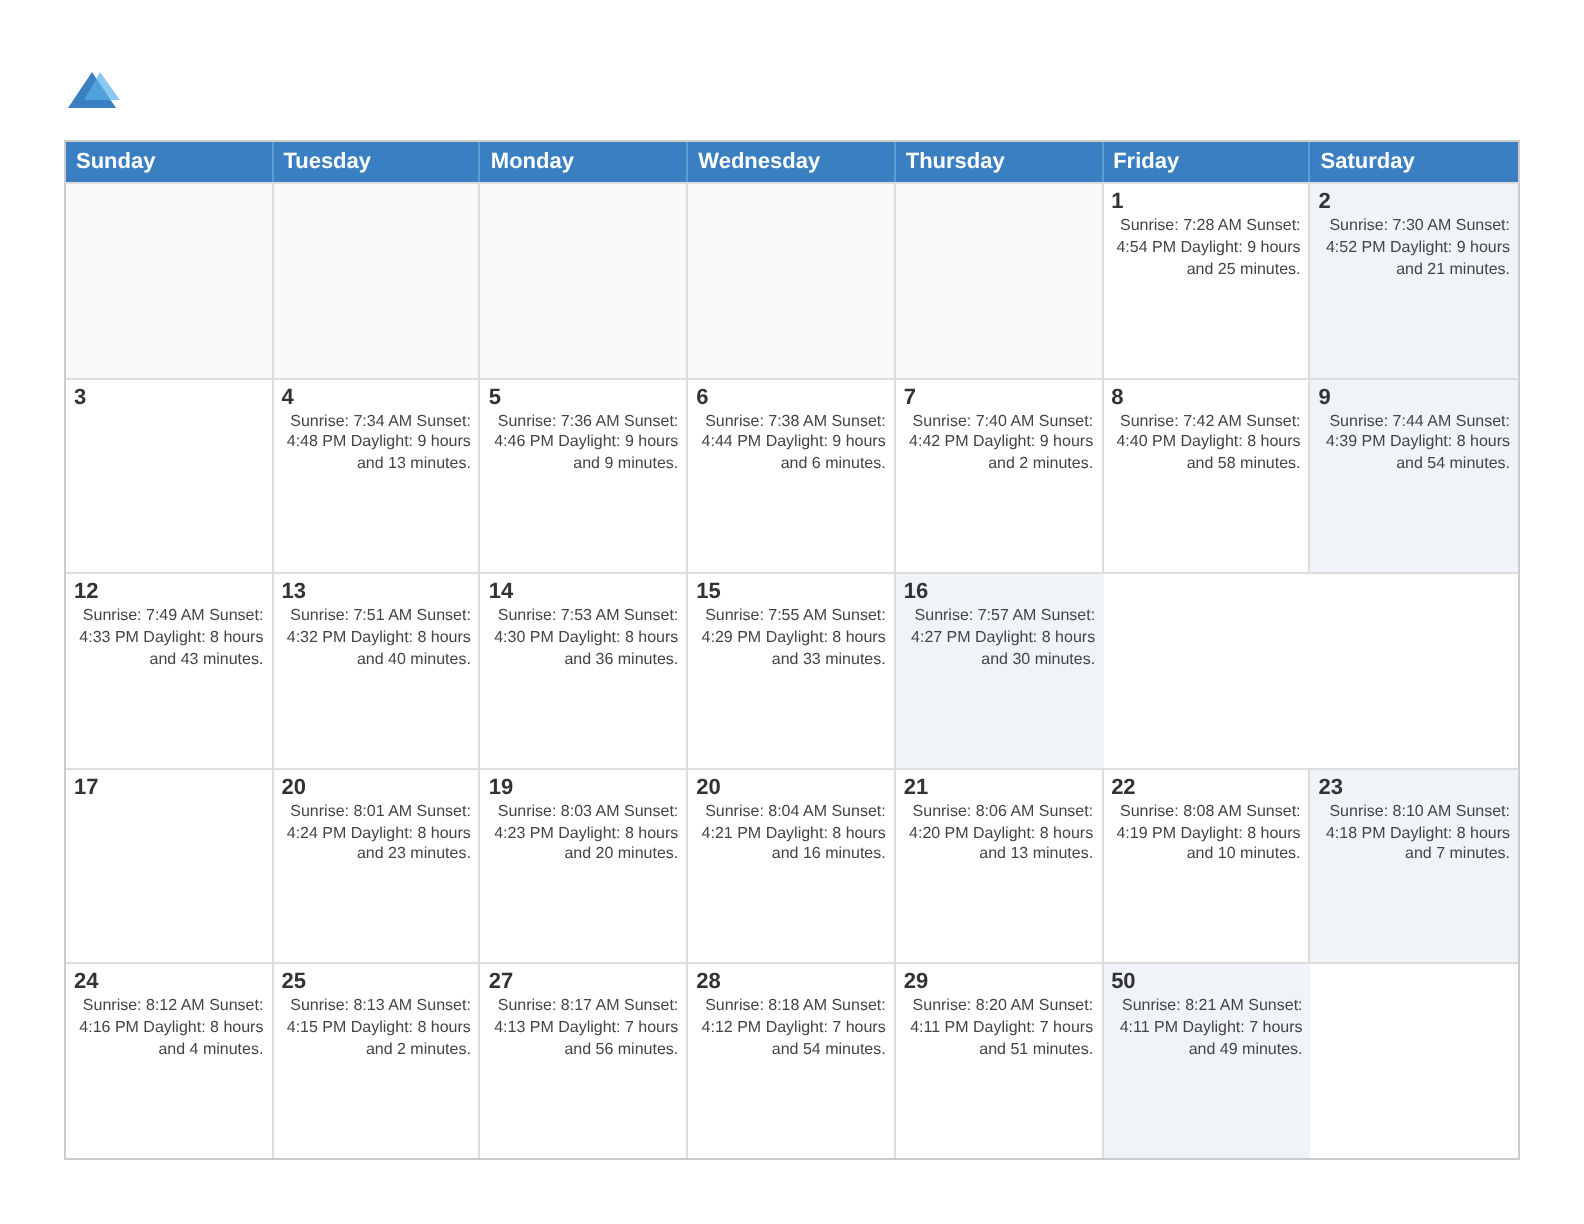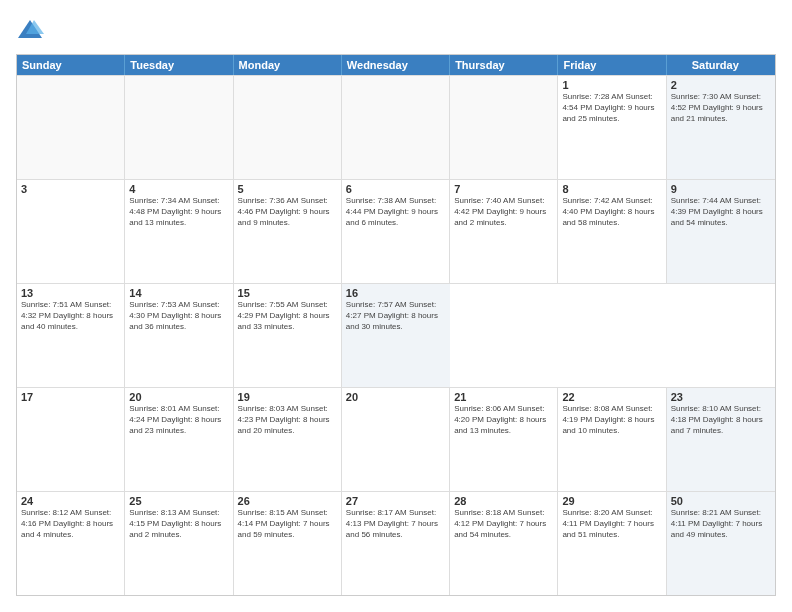--- a/index.html
+++ b/index.html
@@ -6,21 +6,21 @@
     body {
       font-family: Arial, sans-serif;
       background: #fff;
       width: 792px;
       height: 612px;
       overflow: hidden;
     }
     .page {
       width: 792px;
       height: 612px;
-      padding: 16px;
+      padding: 32px;
       display: flex;
       flex-direction: column;
     }
     .header {
       display: flex;
       justify-content: space-between;
       align-items: flex-start;
       margin-bottom: 10px;
     }
     .logo {
@@ -70,21 +70,21 @@
       grid-template-columns: repeat(7, 1fr);
       background: #3a7fc1;
     }
     .cal-header-cell {
       color: #fff;
       font-size: 11px;
       font-weight: bold;
       padding: 4px 5px;
       border-right: 1px solid #5a9fd4;
     }
-    .cal-header-cell:last-child { border-right: none; margin-left: 20px; }
+    .cal-header-cell:last-child { border-right: none; }
     .cal-body {
       flex: 1;
       display: flex;
       flex-direction: column;
     }
     .cal-row {
       display: grid;
       grid-template-columns: repeat(7, 1fr);
       flex: 1;
       border-top: 1px solid #ddd;
@@ -104,20 +104,21 @@
       font-size: 11px;
       font-weight: bold;
       color: #333;
       display: block;
       margin-bottom: 1px;
     }
     .day-info {
       font-size: 8px;
       color: #444;
       line-height: 1.35;
+      text-align: right;
     }
   </style>
 </head>
 <body>
 
 <div class="page">
   <div class="header">
     <div class="logo">
       <svg class="logo-icon" viewBox="0 0 28 28">
         <polygon points="14,4 26,22 2,22" fill="#3a7fc1"></polygon>
@@ -207,20 +208,27 @@
           <div class="cal-cell shaded">
             <span class="day-number">9</span>
             <div class="day-info">Sunrise: 7:44 AM
 Sunset: 4:39 PM
 Daylight: 8 hours
 and 54 minutes.</div>
           </div>
         </div>
         <div class="cal-row">
           <div class="cal-cell">
+            <span class="day-number">12</span>
+            <div class="day-info">Sunrise: 7:49 AM
+Sunset: 4:33 PM
+Daylight: 8 hours
+and 43 minutes.</div>
+          </div>
+          <div class="cal-cell">
             <span class="day-number">13</span>
             <div class="day-info">Sunrise: 7:51 AM
 Sunset: 4:32 PM
 Daylight: 8 hours
 and 40 minutes.</div>
           </div>
           <div class="cal-cell">
             <span class="day-number">14</span>
             <div class="day-info">Sunrise: 7:53 AM
 Sunset: 4:30 PM
@@ -255,20 +263,24 @@
           </div>
           <div class="cal-cell">
             <span class="day-number">19</span>
             <div class="day-info">Sunrise: 8:03 AM
 Sunset: 4:23 PM
 Daylight: 8 hours
 and 20 minutes.</div>
           </div>
           <div class="cal-cell">
             <span class="day-number">20</span>
+            <div class="day-info">Sunrise: 8:04 AM
+Sunset: 4:21 PM
+Daylight: 8 hours
+and 16 minutes.</div>
           </div>
           <div class="cal-cell">
             <span class="day-number">21</span>
             <div class="day-info">Sunrise: 8:06 AM
 Sunset: 4:20 PM
 Daylight: 8 hours
 and 13 minutes.</div>
           </div>
           <div class="cal-cell">
             <span class="day-number">22</span>
@@ -292,27 +304,20 @@
 Sunset: 4:16 PM
 Daylight: 8 hours
 and 4 minutes.</div>
           </div>
           <div class="cal-cell">
             <span class="day-number">25</span>
             <div class="day-info">Sunrise: 8:13 AM
 Sunset: 4:15 PM
 Daylight: 8 hours
 and 2 minutes.</div>
-          </div>
-          <div class="cal-cell">
-            <span class="day-number">26</span>
-            <div class="day-info">Sunrise: 8:15 AM
-Sunset: 4:14 PM
-Daylight: 7 hours
-and 59 minutes.</div>
           </div>
           <div class="cal-cell">
             <span class="day-number">27</span>
             <div class="day-info">Sunrise: 8:17 AM
 Sunset: 4:13 PM
 Daylight: 7 hours
 and 56 minutes.</div>
           </div>
           <div class="cal-cell">
             <span class="day-number">28</span>

